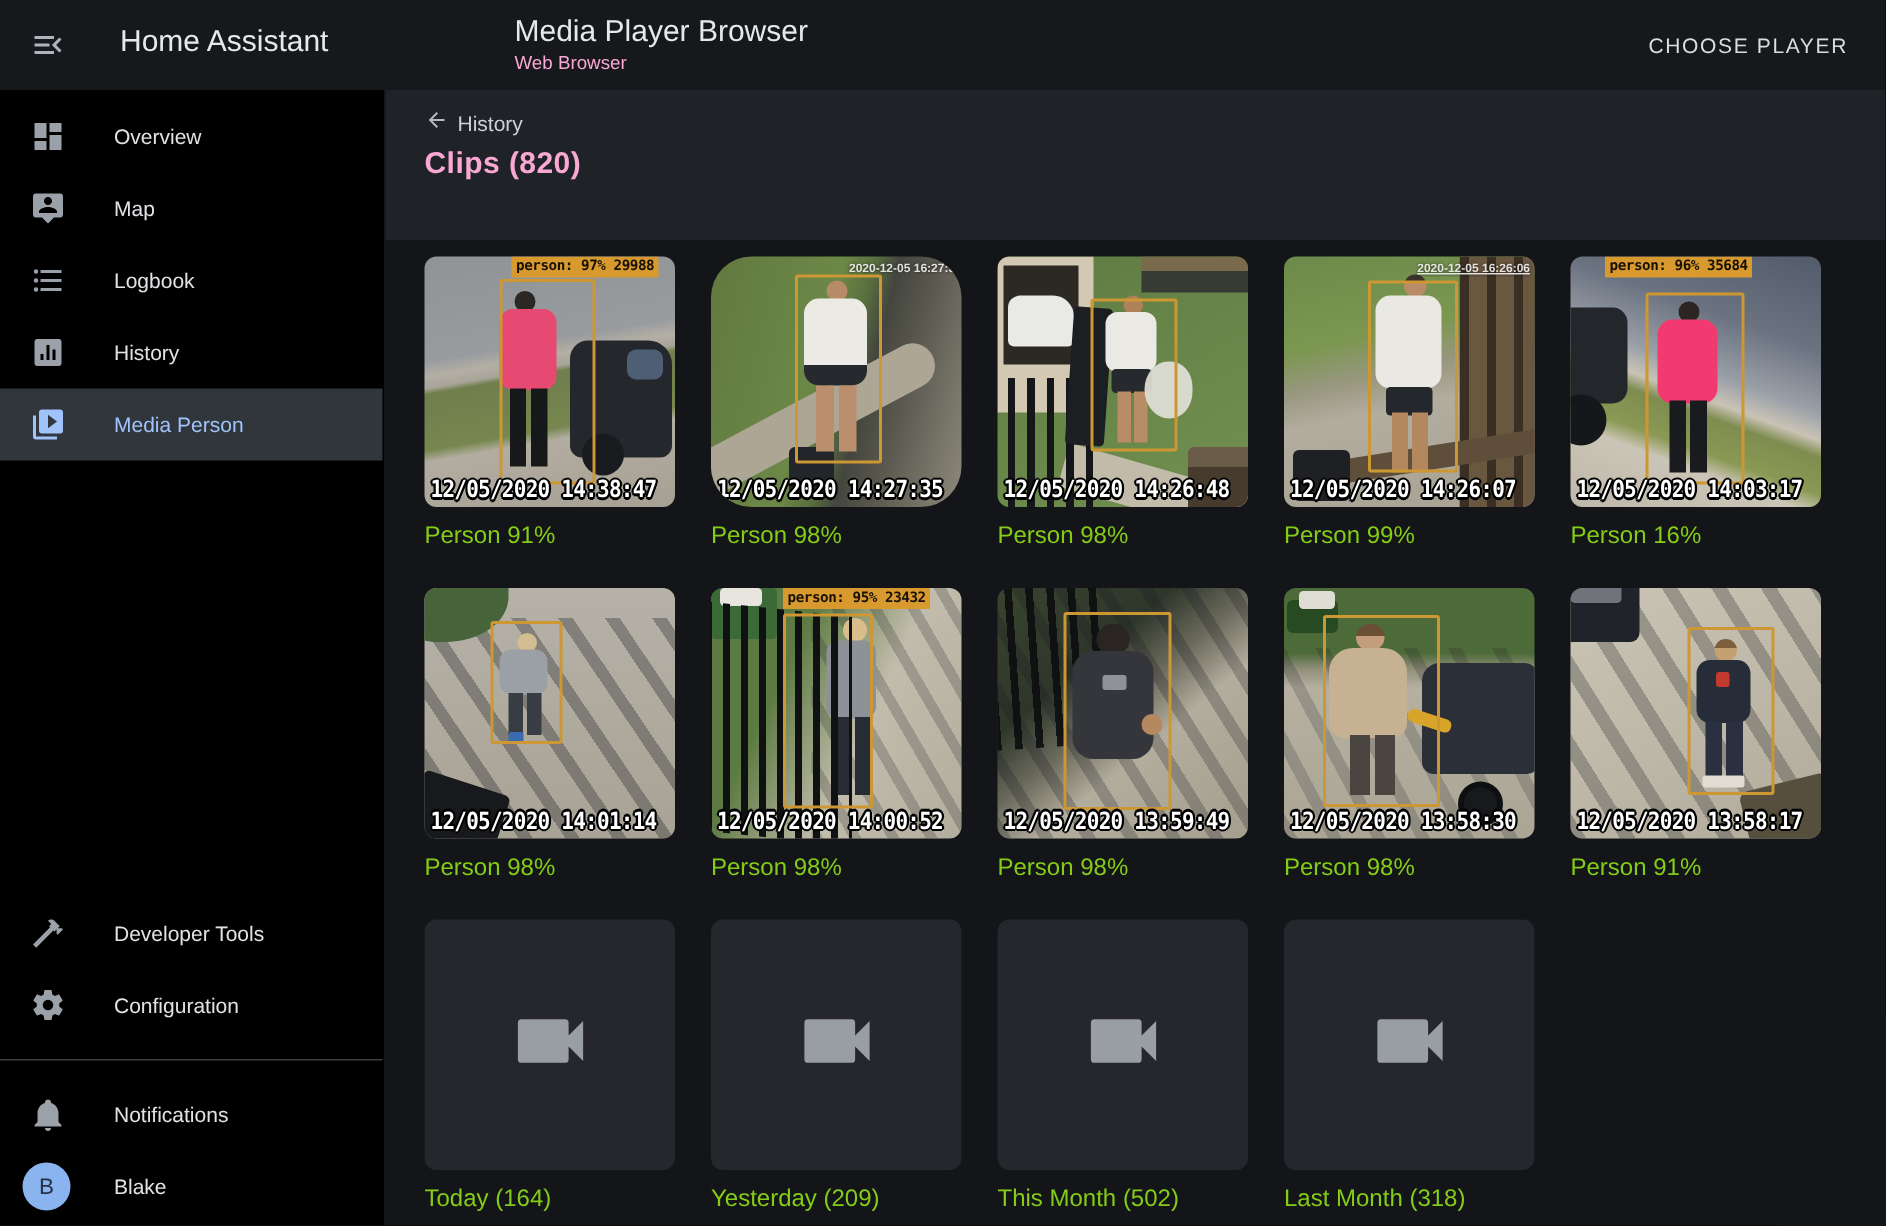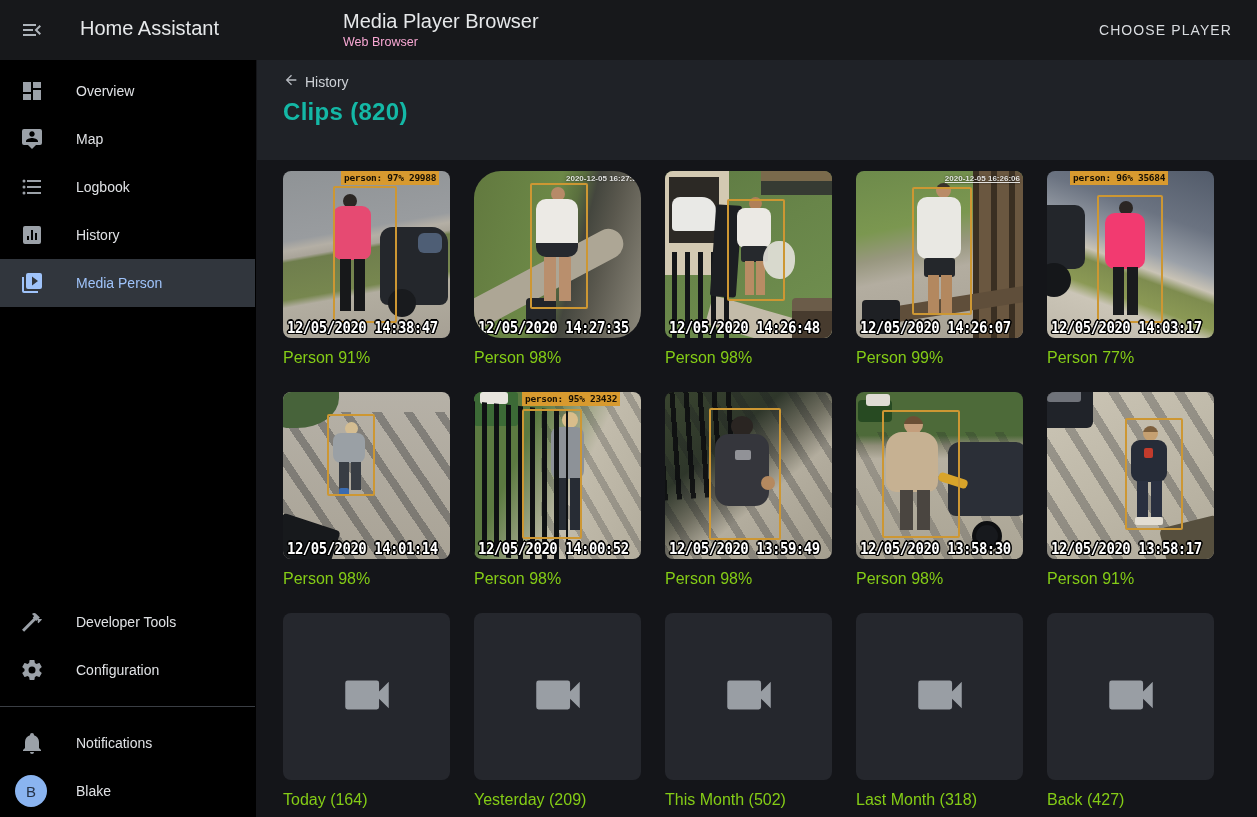--- a/index.html
+++ b/index.html
@@ -27,21 +27,21 @@
   .nav-item.selected .ico, .nav-item.selected .lbl { color:#9fc3fa; }
   .sb-spacer { flex:1; }
   .sb-divider { height:1px; background:#3a3e44; margin:12px 0; }
   .avatar { position:absolute; left:15px; width:32px; height:32px; border-radius:50%; background:#8ab4f0; color:#253246; font-size:15px; font-weight:400; display:flex; align-items:center; justify-content:center; }
   .sb-bottom-pad { height:2px; }
 
   
   .main-header { position:absolute; left:257px; top:60px; width:1000px; height:100px; background:#1f2227; z-index:10; }
   .crumb { position:absolute; left:26px; top:12px; display:flex; align-items:center; gap:6px; background:transparent; border:none; color:#cdd1d6; font-family:inherit; font-size:14px; cursor:pointer; }
   .crumb svg { width:16px; height:16px; color:#b6bac0; }
-  .page-title { position:absolute; left:26px; top:38px; font-size:24px; font-weight:700; color:#14b8a6; letter-spacing:.3px; }
+  .page-title { position:absolute; left:26px; top:38px; font-size:20px; font-weight:700; color:#f9a8d4; letter-spacing:.3px; }
 
   
   .grid-area { position:absolute; left:257px; top:160px; width:1000px; height:657px; background:#141519; overflow:hidden; }
   .grid { display:grid; grid-template-columns:repeat(5,167px); column-gap:24px; row-gap:24px; padding:11px 0 0 26px; }
   .tile { width:167px; cursor:pointer; }
   .thumb { position:relative; width:167px; height:167px; border-radius:8px; overflow:hidden; background:#25272d; }
   .tile-label { margin-top:9px; font-size:16px; line-height:21px; color:#84cc16; white-space:nowrap; }
   .folder-thumb { display:flex; align-items:center; justify-content:center; }
   .folder-thumb svg { width:58px; height:58px; color:#999ea4; }
 
@@ -341,21 +341,21 @@
         <div class="thumb s5">
           <div class="prop a"></div>
           <div class="prop b"></div>
           <div class="head"></div>
           <div class="torso"></div>
           <div class="legs"></div>
           <div class="bbox"></div>
           <div class="chip">person: 96% 35684</div>
           <div class="ts">12/05/2020 14:03:17</div>
         </div>
-        <div class="tile-label">Person 77%</div>
+        <div class="tile-label">Person 16%</div>
       </div>
 
       <div class="tile">
         <div class="thumb s6">
           <div class="prop a"></div>
           <div class="prop b"></div>
           <div class="prop c"></div>
           <div class="head"></div>
           <div class="torso"></div>
           <div class="legs"></div>
@@ -455,24 +455,16 @@
         <div class="tile-label">This Month (502)</div>
       </div>
       <div class="tile">
         <div class="thumb folder-thumb">
           <span><svg viewBox="0 0 24 24" fill="currentColor" width="58" height="58">
                 <path d="M17,10.5V7A1,1 0 0,0 16,6H4A1,1 0 0,0 3,7V17A1,1 0 0,0 4,18H16A1,1 0 0,0 17,17V13.5L21,17.5V6.5L17,10.5Z"></path>
               </svg></span>
         </div>
         <div class="tile-label">Last Month (318)</div>
       </div>
-      <div class="tile">
-        <div class="thumb folder-thumb">
-          <span><svg viewBox="0 0 24 24" fill="currentColor" width="58" height="58">
-                <path d="M17,10.5V7A1,1 0 0,0 16,6H4A1,1 0 0,0 3,7V17A1,1 0 0,0 4,18H16A1,1 0 0,0 17,17V13.5L21,17.5V6.5L17,10.5Z"></path>
-              </svg></span>
-        </div>
-        <div class="tile-label">Back (427)</div>
-      </div>
 
     </div>
   </div>
 </div>
 
 </body></html>

